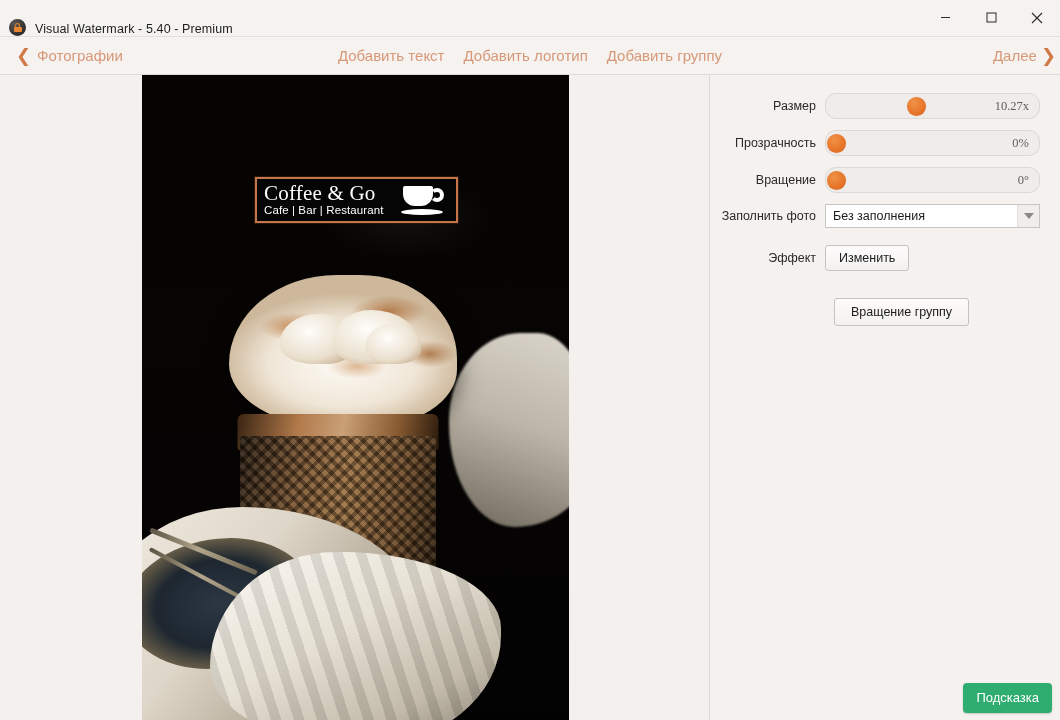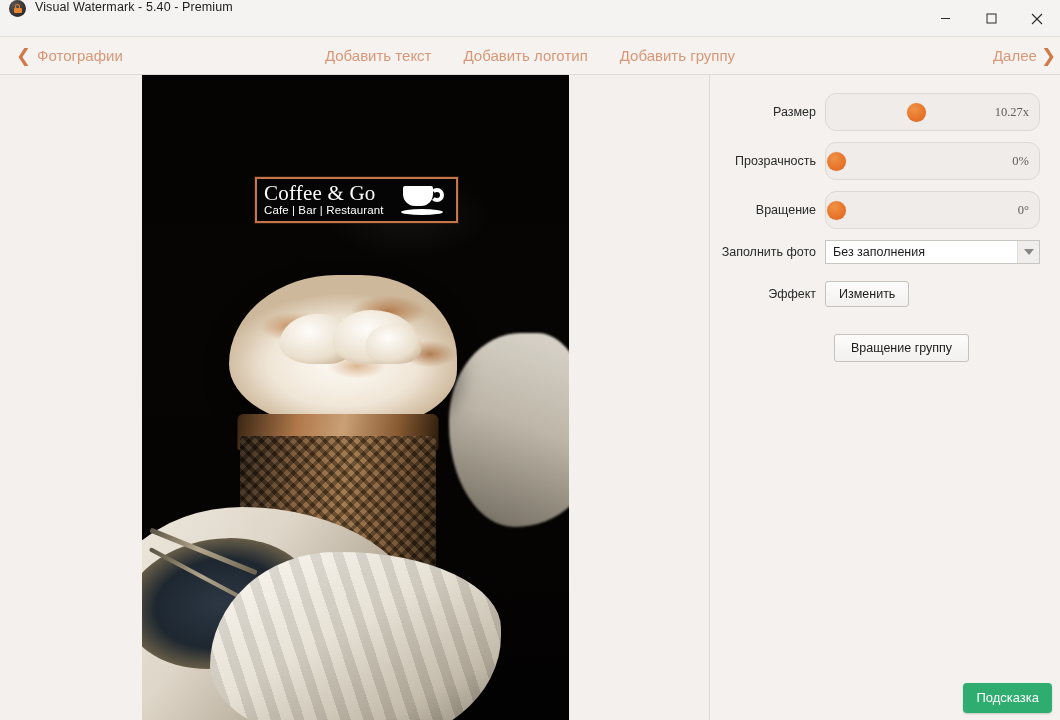--- a/index.html
+++ b/index.html
@@ -20,21 +20,21 @@
     display: flex;
     flex-direction: column;
   }
 
   
   .titlebar {
     height: 37px;
     min-height: 37px;
     background: #f5f3f1;
     display: flex;
-    align-items: flex-start;
+    align-items: flex-end;
     border-bottom: 1px solid #e3dfdb;
     position: relative;
   }
   .title-icon {
     width: 17px;
     height: 17px;
     margin-left: 9px;
     margin-right: 9px;
     border-radius: 50%;
     background: radial-gradient(circle at 35% 30%, #5a5754 0%, #2f2d2b 70%, #1b1a19 100%);
@@ -101,21 +101,21 @@
     white-space: nowrap;
     cursor: default;
     display: flex;
     align-items: center;
     gap: 4px;
   }
   .tb-back { position: absolute; left: 16px; }
   .tb-center {
     margin: 0 auto;
     display: flex;
-    gap: 32px;
+    gap: 19px;
   }
   .tb-next { position: absolute; right: 4px; }
   .chev {
     font-size: 18px;
     color: #d2794a;
     font-weight: 600;
     line-height: 1;
     display: inline-block;
   }
   .chev-left { margin-right: 2px; }
@@ -348,21 +348,21 @@
     min-width: 115px;
     text-align: right;
     padding-right: 9px;
     font-size: 12.5px;
     color: #2a2a2a;
     white-space: nowrap;
   }
   .slider {
     position: relative;
     flex: 1;
-    height: 38px;
+    height: 26px;
     background: #efecea;
     border: 1px solid #dcd8d4;
     border-radius: 11px;
     display: flex;
     align-items: center;
     cursor: pointer;
   }
   .slider .thumb {
     position: absolute;
     width: 19px;

